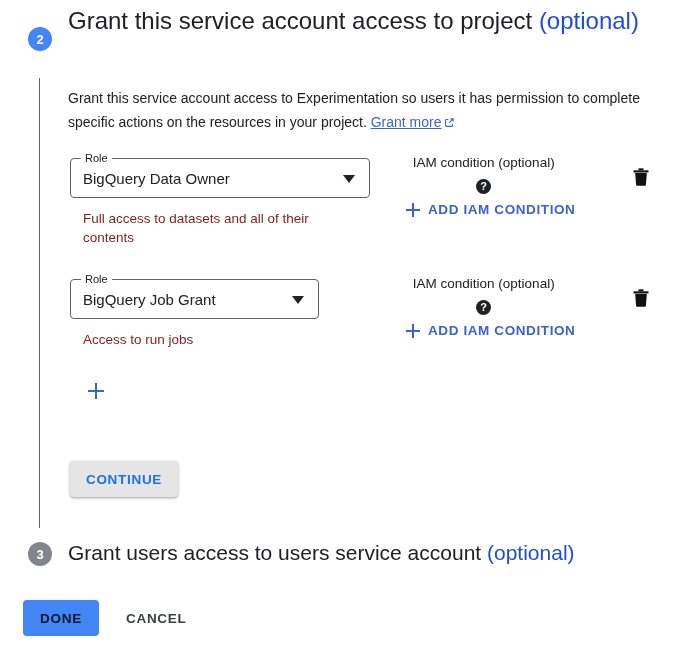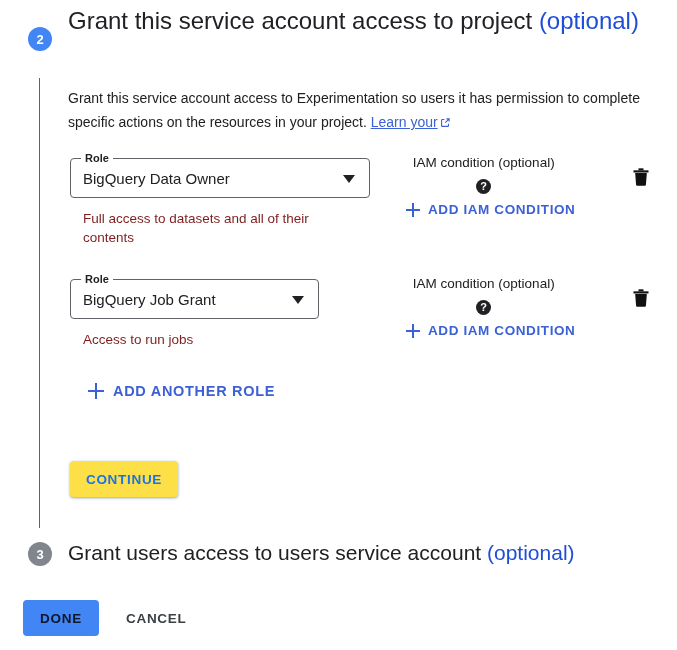--- a/index.html
+++ b/index.html
@@ -112,21 +112,21 @@
   .select-wrap.w1 { width: 300px; }
   .select-wrap.w2 { width: 249px; }
 
   .select-legend {
     position: absolute;
     left: 10px;
     top: -8px;
     background: #ffffff;
     padding: 0 4px;
     font-size: 11px;
-    font-weight: bold;
+    font-weight: normal;
     line-height: 14px;
     color: #202124;
   }
   .select-value {
     position: absolute;
     left: 12px;
     top: 0;
     height: 40px;
     line-height: 40px;
     font-size: 15px;
@@ -238,21 +238,21 @@
   .add-role .plus::before { top: 7px; width: 16px; height: 2px; }
   .add-role .plus::after { left: 7px; width: 2px; height: 16px; }
 
   
   .continue-btn {
     position: absolute;
     left: 70px;
     top: 461px;
     width: 108px;
     height: 36px;
-    background: #fde047;
+    background: #e5e5e5;
     border: none;
     border-radius: 4px;
     box-shadow: 0 1px 2px 0 rgba(60,64,67,0.30), 0 1px 3px 1px rgba(60,64,67,0.15);
     color: #1a73e8;
     font-family: "Liberation Sans", sans-serif;
     font-size: 13.5px;
     font-weight: bold;
     letter-spacing: 0.7px;
     cursor: pointer;
   }
@@ -310,21 +310,21 @@
 
   <div class="rail"></div>
 
   <div class="step2-title">
     <span>Grant this service account access to project</span>
     <span class="optional">(optional)</span>
   </div>
 
   <div class="step2-desc">
     <span>Grant this service account access to Experimentation so users it has permission to complete specific actions on the resources in your project.</span>
-    <a class="learn-link" href="#"><span>Learn your</span><span class="ext-icon"><svg viewBox="0 0 24 24" width="11" height="11">
+    <a class="learn-link" href="#"><span>Grant more</span><span class="ext-icon"><svg viewBox="0 0 24 24" width="11" height="11">
             <path fill="none" stroke="#3c61d4" stroke-width="2.4" d="M14 4h6v6M20 4l-8.5 8.5M18.5 14.5V19a1.5 1.5 0 0 1-1.5 1.5H5A1.5 1.5 0 0 1 3.5 19V7A1.5 1.5 0 0 1 5 5.5h4.5"></path>
           </svg></span></a>
   </div>
 
   <div class="role-row role-row-1">
     <div class="select-wrap w1">
       <span class="select-legend">Role</span>
       <span class="select-value">BigQuery Data Owner</span>
       <span class="caret"></span>
     </div>
@@ -373,21 +373,20 @@
   <div class="trash trash-2">
     <svg viewBox="0 0 24 24" width="20" height="22">
       <rect x="3" y="4" width="18" height="2.6" fill="#111111"></rect>
       <rect x="9" y="1.6" width="6" height="2.4" fill="#111111"></rect>
       <path d="M5 7.2h14l-1.1 14.2a1.3 1.3 0 0 1-1.3 1.2H7.4a1.3 1.3 0 0 1-1.3-1.2z" fill="#111111"></path>
     </svg>
   </div>
 
   <div class="add-role">
     <span class="plus"></span>
-    <span>ADD ANOTHER ROLE</span>
   </div>
 
   <button class="continue-btn">CONTINUE</button>
 </div>
 
 <div class="badge badge-3">3</div>
 <div class="step3-title">
   <span>Grant users access to users service account</span>
   <span class="optional">(optional)</span>
 </div>

